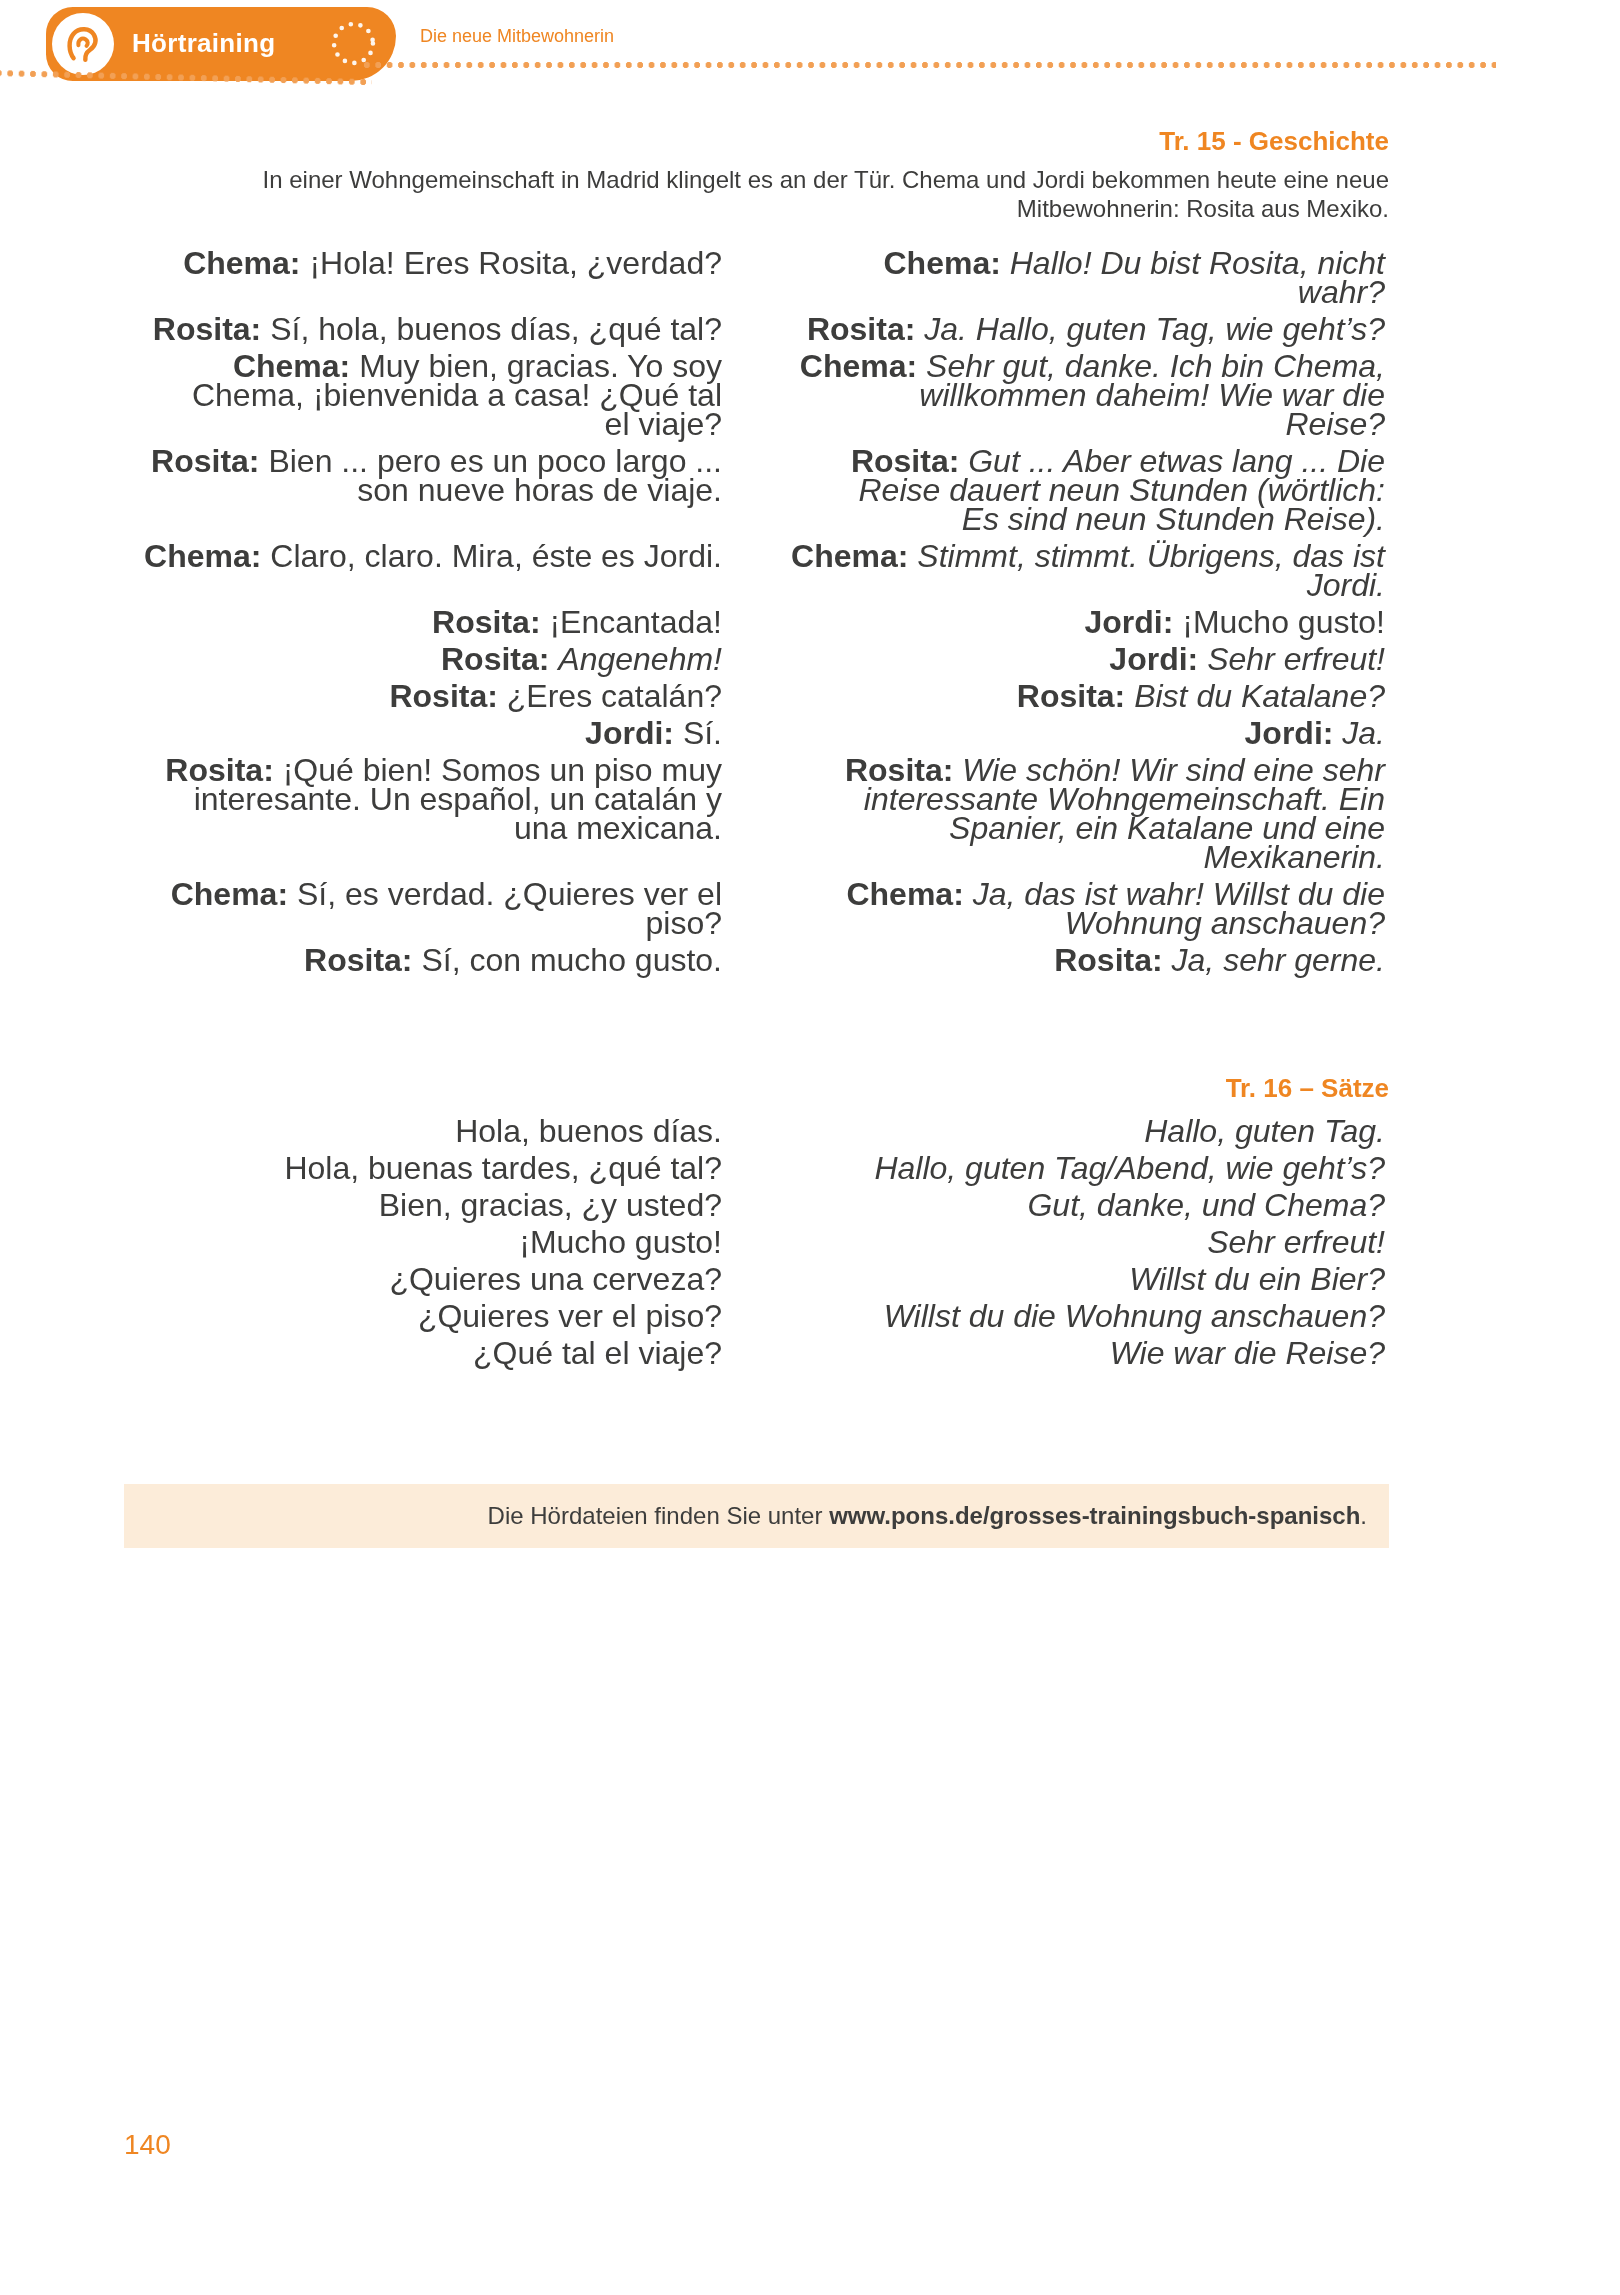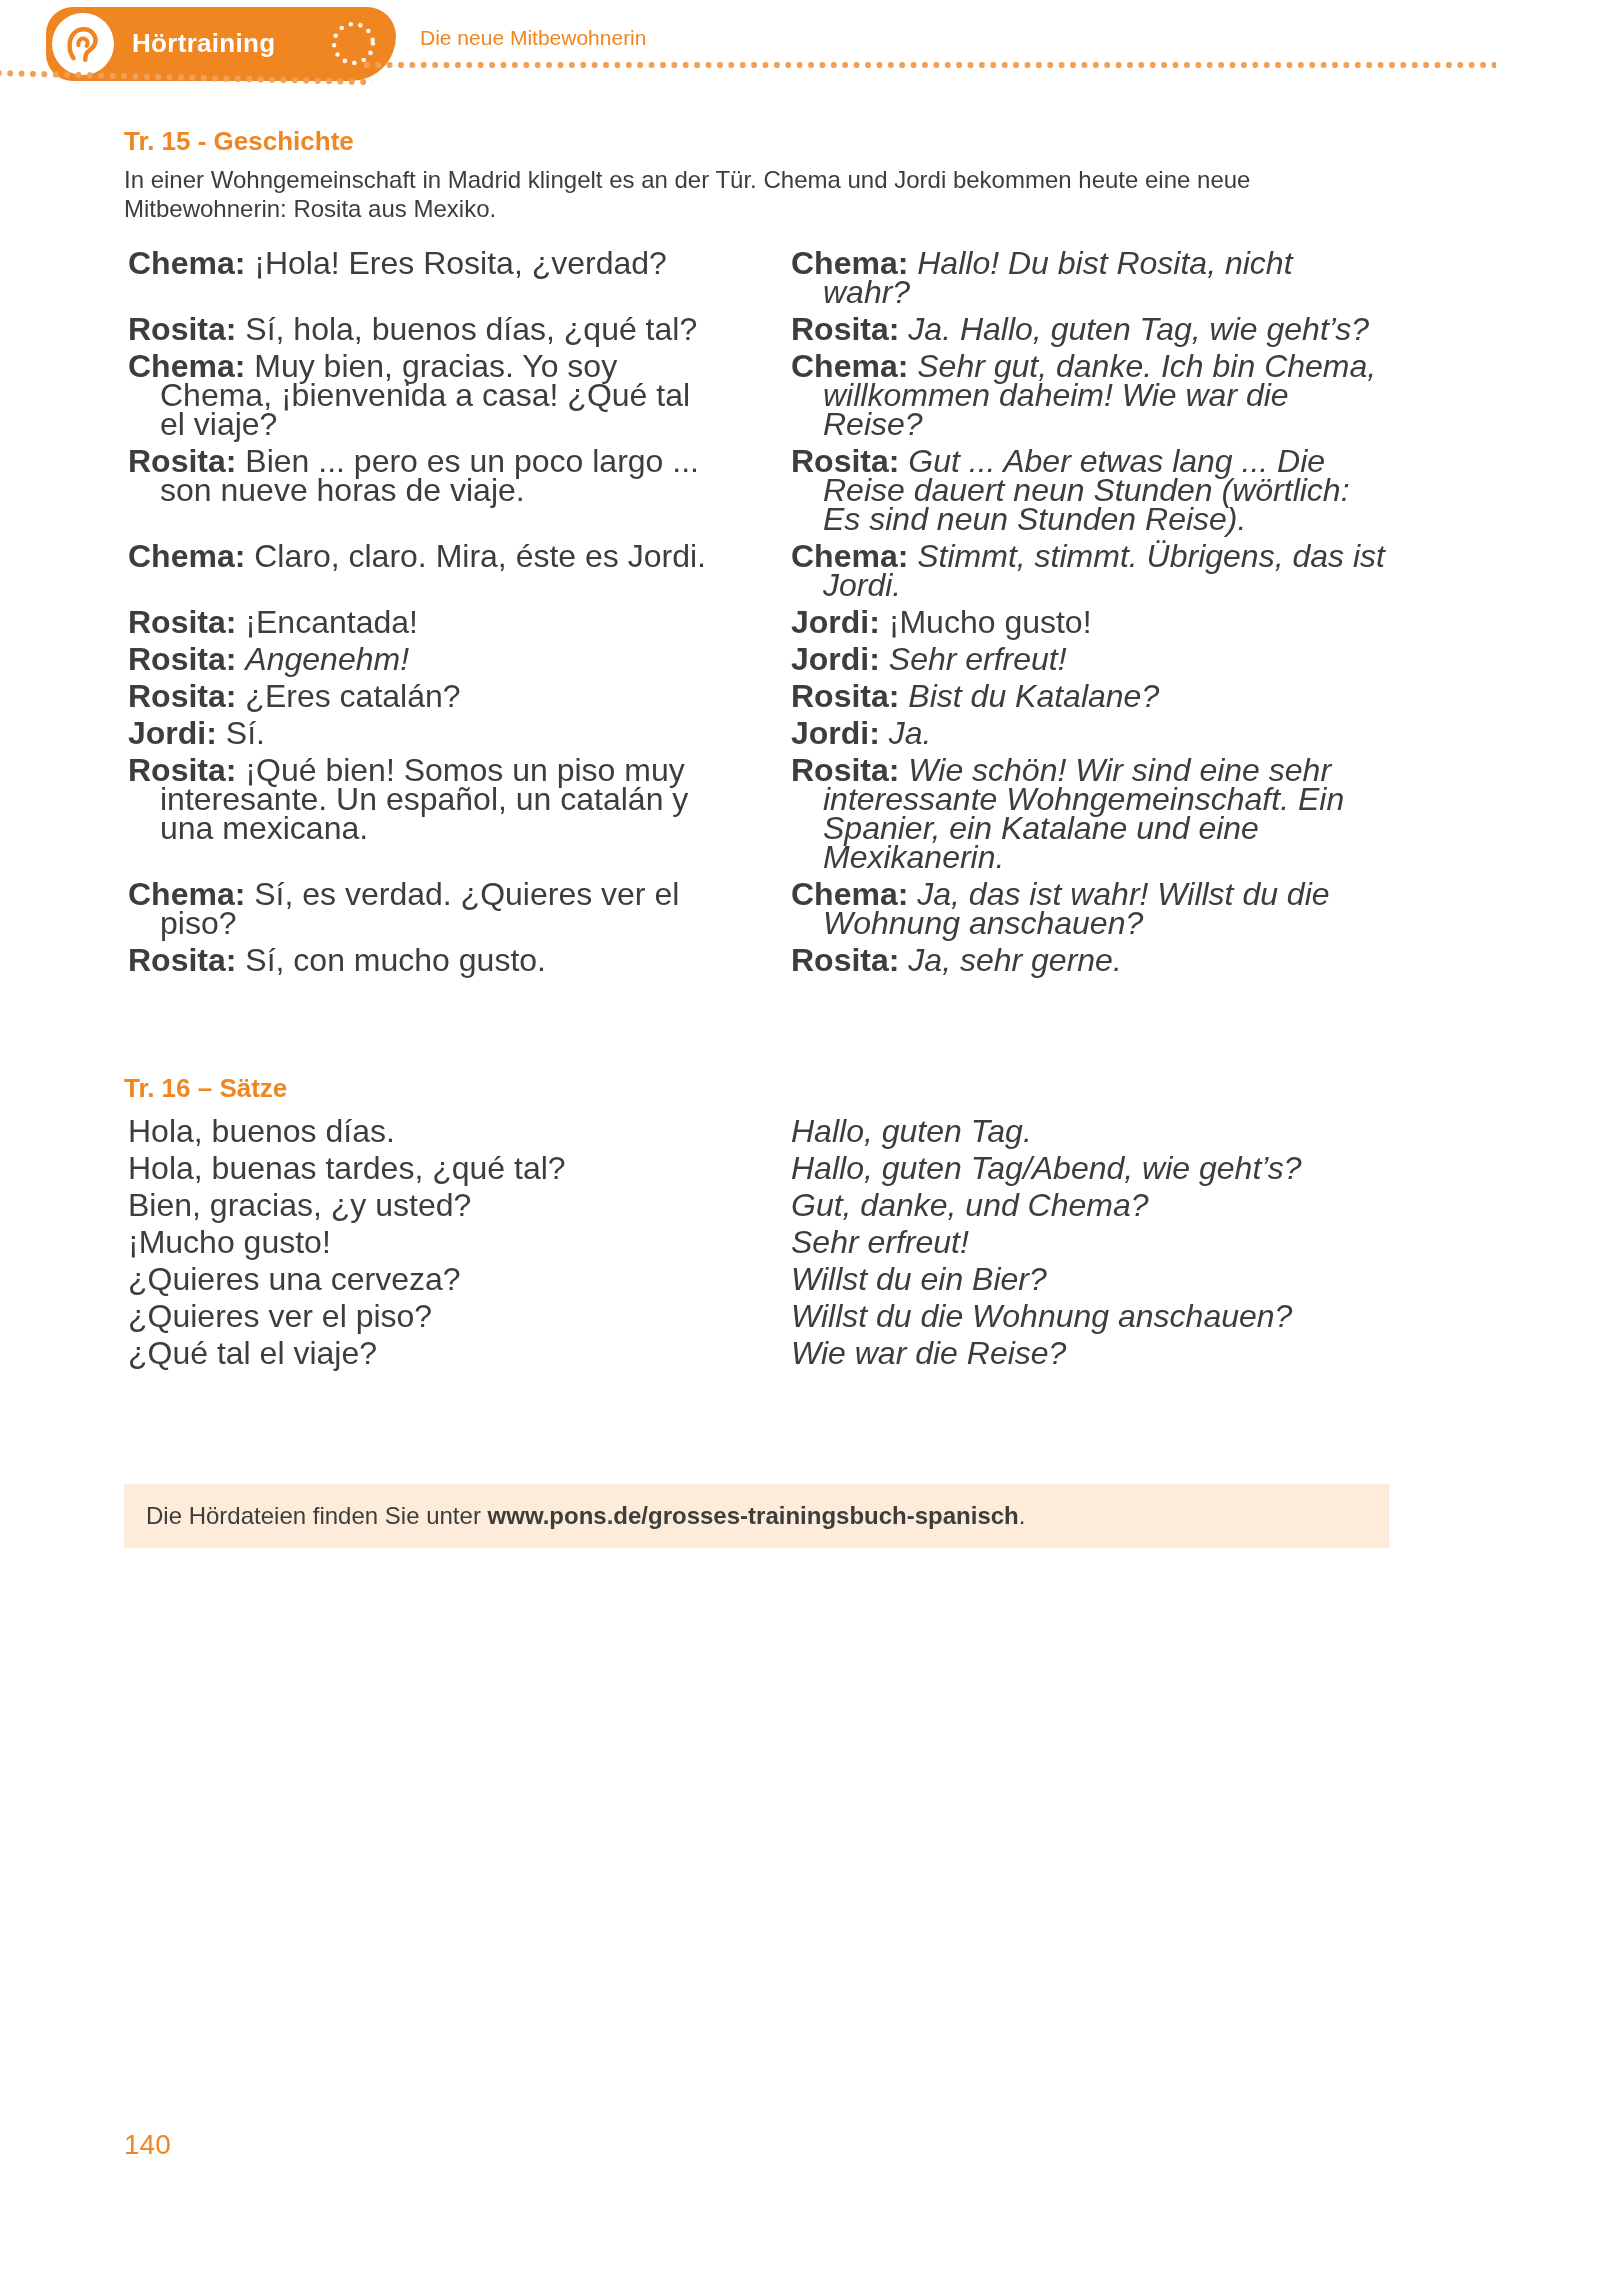--- a/index.html
+++ b/index.html
@@ -1,28 +1,28 @@
 <!DOCTYPE html>
 <html lang="de" style="--accent: #ef8622; --dots: #f2a055; --footer-bg: #fcecd9; --text: #3d3d3c;font-size:13.5px"><head>
 <meta charset="utf-8">
 <style>
   html,body{margin:0;padding:0;background:#ffffff;}
   body{font-family:"Liberation Sans","DejaVu Sans",sans-serif;color:var(--text,#3d3d3c);}
-  .page{position:relative;width:1496px;height:2295px;background:#fff;overflow:hidden;}
+  .page{position:relative;width:1496px;height:2295px;background:#fff;overflow:hidden;text-align:right;}
 
   
   .header{position:relative;height:91px;}
   .blob{position:absolute;left:46px;top:6.7px;width:350px;height:74px;
         background:var(--accent,#ef8622);border-radius:37px 40px 62px 37px;
         display:flex;align-items:center;}
   .ear-circle{position:absolute;left:5.9px;top:5.9px;width:62px;height:62px;background:#fff;
         border-radius:50%;display:flex;align-items:center;justify-content:center;}
   .badge-label{margin-left:86px;font-size:26px;font-weight:bold;color:#ffffff;letter-spacing:0.3px;}
   .dotring{position:absolute;left:283px;top:12.6px;}
-  .subtitle{position:absolute;left:420px;top:26px;font-size:21px;color:var(--accent,#ef8622);}
+  .subtitle{position:absolute;left:420px;top:26px;font-size:18px;color:var(--accent,#ef8622);}
   .dotline{position:absolute;height:7.6px;
         background-image:radial-gradient(circle at 3.8px 3.8px,var(--dots,#f2a055) 2.7px,transparent 3.3px);
         background-repeat:repeat-x;background-size:11.4px 7.6px;}
   .dotline-right{left:363px;top:61px;right:0;}
   .dotline-left{left:-5px;top:69px;width:377px;transform:rotate(1.4deg);transform-origin:left center;}
 
   
   .content{margin:0 107px 0 124px;padding-top:35px;}
   .sec-title{font-size:26px;font-weight:bold;color:var(--accent,#ef8622);margin:0 0 8.4px 0;}
   .sec-title.sec2{margin-top:94px;}

